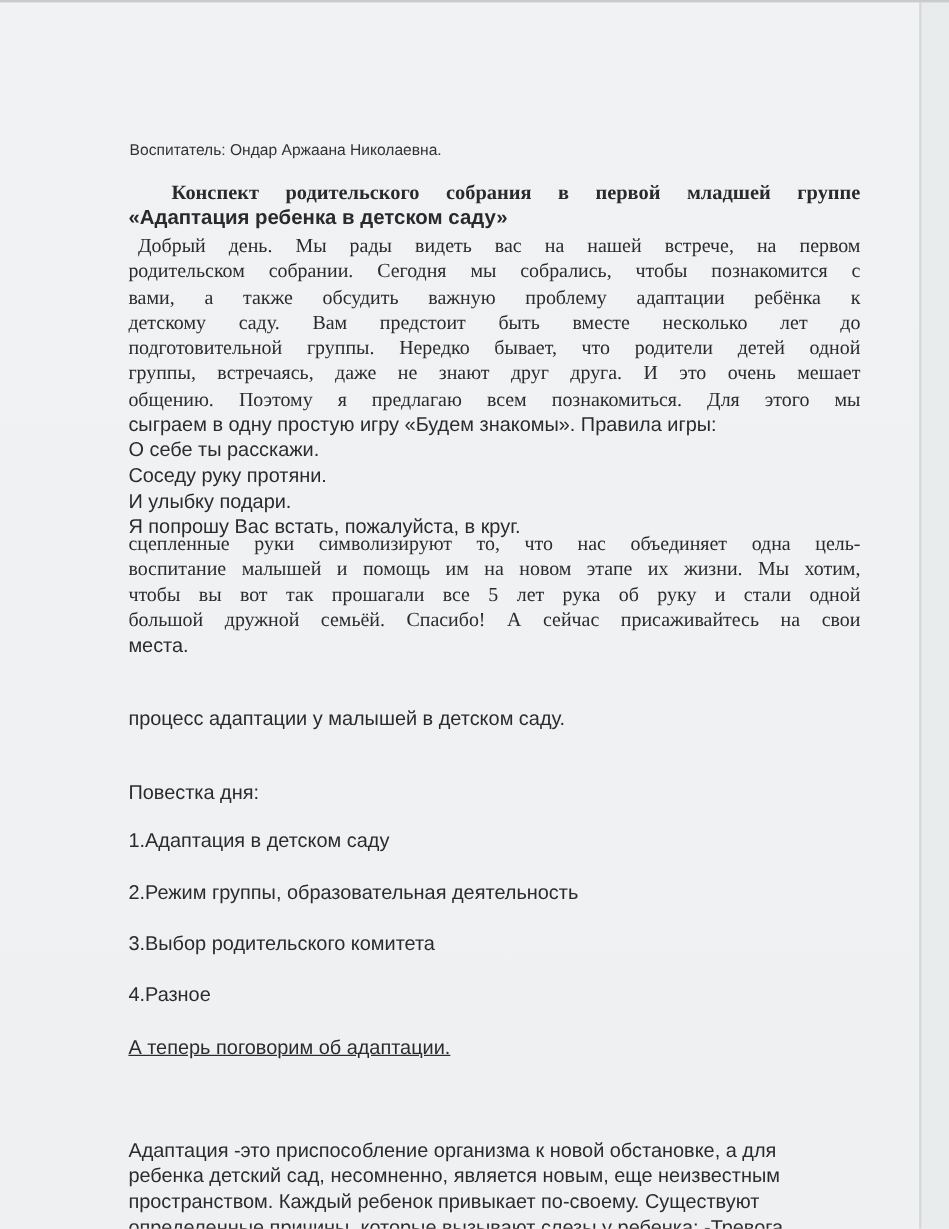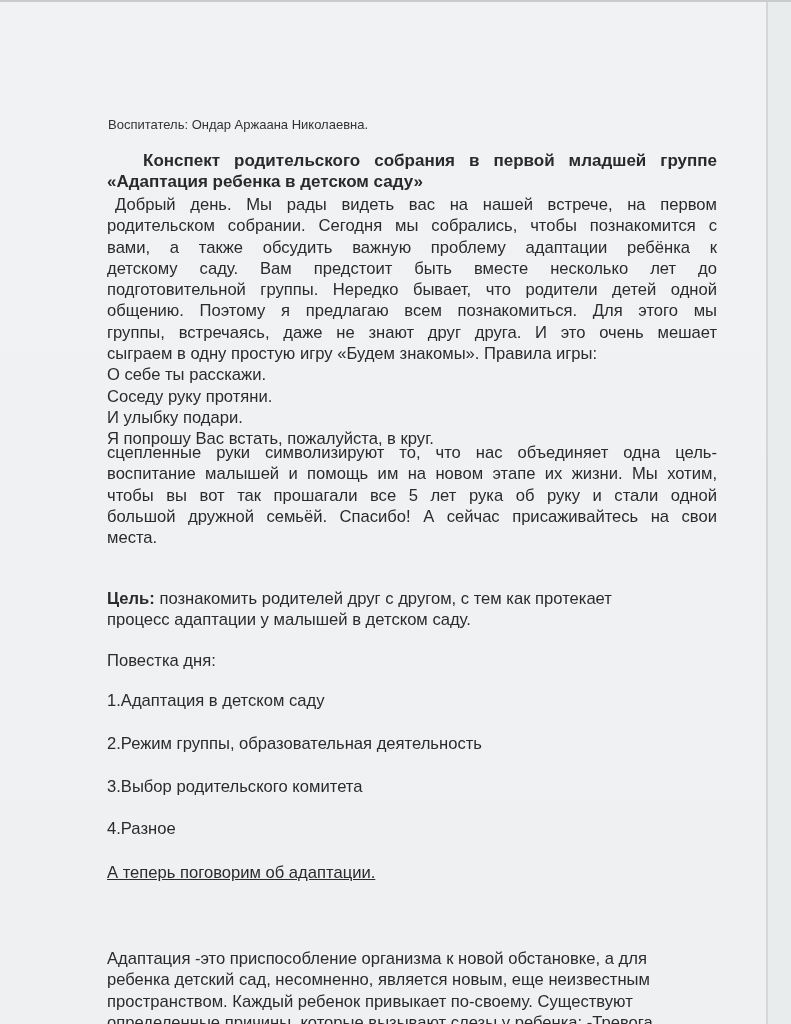--- a/index.html
+++ b/index.html
@@ -20,21 +20,21 @@
   }
   .strip {
     position: absolute; left: 768px; top: 0; width: 23px; height: 1024px;
     background: #e9ecec;
   }
   .topline {
     position: absolute; left: 0; top: 0; width: 791px; height: 2px; background: #c9cbcc;
   }
   .content { position: absolute; left: 107px; width: 610px; }
   .line { font-size: 16.6px; line-height: 21.3px; white-space: nowrap; }
-  .just { text-align: justify; text-align-last: justify; white-space: normal; }
+  .just { text-align: justify; text-align-last: justify; white-space: normal; font-family: Liberation Serif, serif; }
   .teacher { position: absolute; top: 117px; left: 108px; font-size: 13px; color: #333; }
   .title { font-weight: bold; font-size: 17px; line-height: 21.3px; color: #2a2a2a; }
   .indent { padding-left: 36px; }
   .indent-small { padding-left: 8px; }
   .goal-label { font-weight: bold; }
   .agenda-title { text-align: left; font-size: 16.6px; }
 </style>
 </head>
 <body>
 
@@ -49,39 +49,38 @@
   <div class="title line indent just">Конспект родительского собрания в первой младшей группе</div>
   <div class="title line">«Адаптация ребенка в детском саду»</div>
 </div>
 
 <div class="content" style="top:194px;">
   <div class="line indent-small just">Добрый день. Мы рады видеть вас на нашей встрече, на первом</div>
   <div class="line just">родительском собрании. Сегодня мы собрались, чтобы познакомится с</div>
   <div class="line just">вами, а также обсудить важную проблему адаптации ребёнка к</div>
   <div class="line just">детскому саду. Вам предстоит быть вместе несколько лет до</div>
   <div class="line just">подготовительной группы. Нередко бывает, что родители детей одной</div>
+  <div class="line just">группы, встречаясь, даже не знают друг друга. И это очень мешает</div>
   <div class="line just">общению. Поэтому я предлагаю всем познакомиться. Для этого мы</div>
-  <div class="line just">группы, встречаясь, даже не знают друг друга. И это очень мешает</div>
   <div class="line">сыграем в одну простую игру «Будем знакомы». Правила игры:</div>
   <div class="line">О себе ты расскажи.</div>
   <div class="line">Соседу руку протяни.</div>
   <div class="line">И улыбку подари.</div>
   <div class="line">Я попрошу Вас встать, пожалуйста, в круг.</div>
 </div>
 
 <div class="content" style="top:442px;">
   <div class="line just">сцепленные руки символизируют то, что нас объединяет одна цель-</div>
   <div class="line just">воспитание малышей и помощь им на новом этапе их жизни. Мы хотим,</div>
   <div class="line just">чтобы вы вот так прошагали все 5 лет рука об руку и стали одной</div>
   <div class="line just">большой дружной семьёй. Спасибо! А сейчас присаживайтесь на свои</div>
   <div class="line">места.</div>
 </div>
 
 <div class="content" style="top:588px;">
-  <div class="line"><span class="goal-label">Цель:</span><span> познакомить родителей друг с другом, с тем как протекает</span></div>
   <div class="line">процесс адаптации у малышей в детском саду.</div>
 </div>
 
 <div class="content" style="top:650px; width:600px;">
   <div class="line agenda-title">Повестка дня:</div>
 </div>
 <div class="content" style="top:690px;">
   <div class="line">1.Адаптация в детском саду</div>
 </div>
 <div class="content" style="top:733px;">

